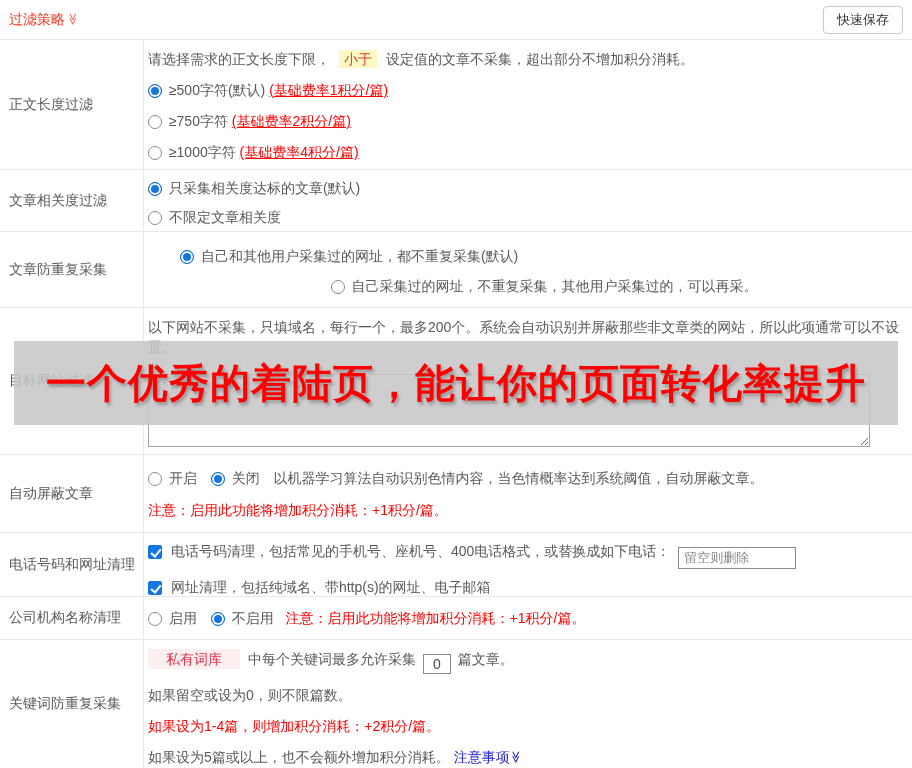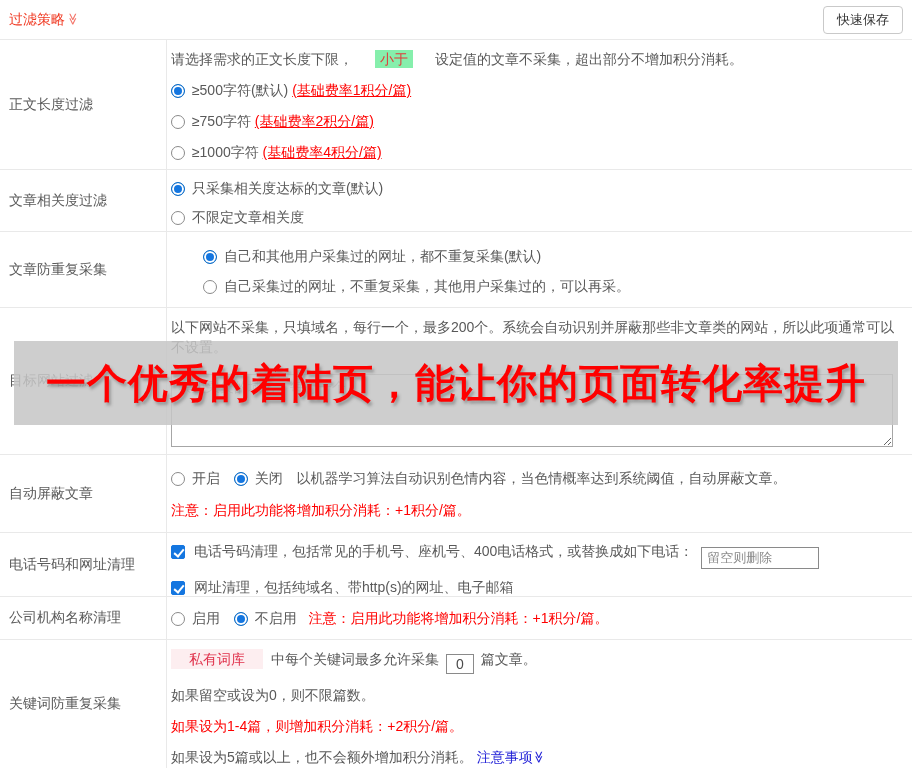--- a/index.html
+++ b/index.html
@@ -20,29 +20,29 @@
   .red-chev { color:#f4756a; margin-left:2px; vertical-align:1px; }
   .blue-chev { color:#2524d8; margin-left:0; vertical-align:1px; }
   .save-btn {
     background:#fff; border:1px solid #c9c9c9; border-radius:4px;
     font-family:"Liberation Sans", sans-serif;
     font-size:13px; color:#333; padding:4px 13px; cursor:pointer;
   }
   
   .row { display:flex; border-bottom:1px solid #e9e9e9; }
   .row-label {
-    width:167px; flex:none; border-right:1px solid #e9e9e9;
+    width:144px; flex:none; border-right:1px solid #e9e9e9;
     display:flex; align-items:center; padding-left:9px; color:#5a5a5a;
   }
   .row-content { flex:1; padding-left:4px; padding-right:4px; }
   .line { line-height:20px; }
   .red-text { color:#ff0000; }
   .underline { text-decoration:underline; }
   .hl-gray {
-    color:#e03c3c; background:#86efac; padding:1px 5px; margin:0 22px;
+    color:#e03c3c; background:#fef9c3; padding:1px 5px; margin:0 9px;
   }
   .tag-pink {
     color:#e0314b; background:#fdeef0; padding:2px 18px; margin-right:4px;
   }
   .link { color:#2524d8; cursor:pointer; }
   
   .radio {
     display:inline-block; width:14px; height:14px; border-radius:50%;
     border:1px solid #8a8a8a; background:#fff; vertical-align:-3px;
     margin-right:3px; cursor:pointer;
@@ -77,21 +77,21 @@
     border:1px solid #a6a6a6; padding:4px 6px;
     font-family:"Liberation Sans", sans-serif; font-size:14px; color:#555;
   }
   textarea.domain-box::placeholder { color:#9a9a9a; opacity:1; }
   
   .r1 { height:130px; } .r1 .row-content { padding-top:9px; }
   .r1 .opt { margin-top:11px; }
   .r2 { height:62px; }  .r2 .row-content { padding-top:8px; }
   .r2 .opt + .opt { margin-top:9px; }
   .r3 { height:76px;gap:32px; }  .r3 .row-content { padding-top:14px; }
-  .r3 .opt + .opt { margin-top:10px; }
+  .r3 .opt + .opt { margin-top:10px;text-align:center; }
   .r4 { height:147px; } .r4 .row-content { padding-top:9px; }
   .r5 { height:78px; }  .r5 .row-content { padding-top:13px; }
   .r5 .note-line { margin-top:12px; }
   .r6 { height:64px; }  .r6 .row-content { padding-top:8px; }
   .r6 .opt + .opt { margin-top:8px; }
   .r7 { height:43px; }  .r7 .row-content { padding-top:11px; }
   .r8 { height:128px; border-bottom:none; } .r8 .row-content { padding-top:9px; }
   .r8 .line + .line { margin-top:11px; }
   .gap-s { margin-right:10px; }
   .note-inline { margin-left:8px; }

